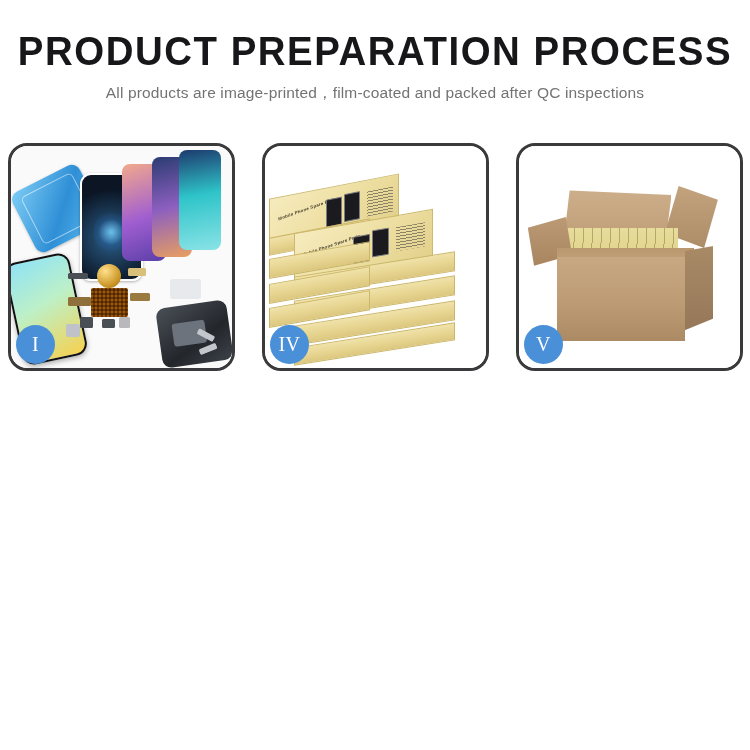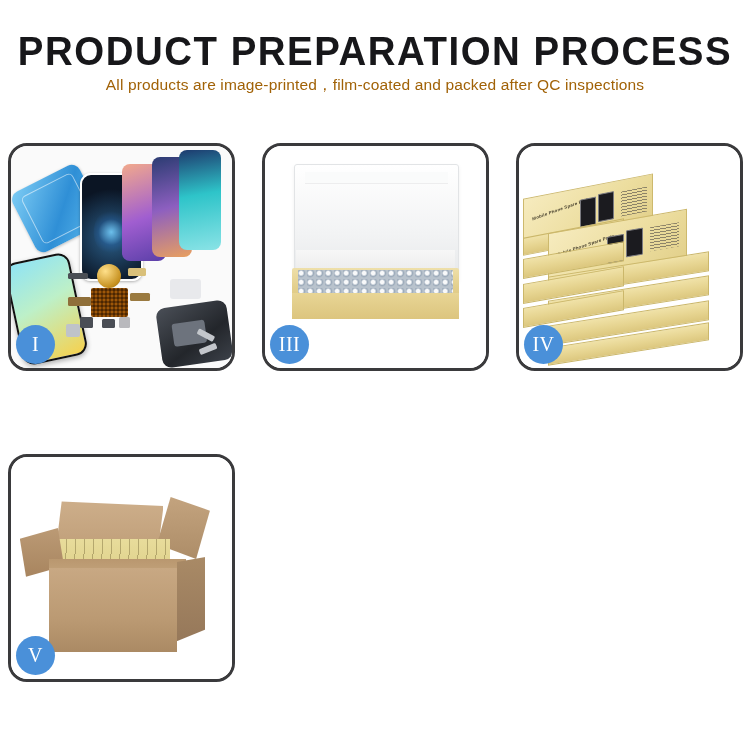--- a/index.html
+++ b/index.html
@@ -18,22 +18,22 @@
     font-size:40px;
     font-weight:bold;
     color:#17171a;
     letter-spacing:1.6px;
     line-height:1.05;
     transform:scaleX(0.96);
     white-space:nowrap;
   }
   .subtitle{
     font-size:15.5px;
-    color:#a16207;
-    margin-top:3px;
+    color:#737373;
+    margin-top:11px;
     letter-spacing:0.15px;
     white-space:nowrap;
   }
 
   
   .grid{
     position:absolute;
     left:8px;top:143px;
     width:734px;height:539px;
     display:grid;
@@ -344,30 +344,20 @@
         <div class="pt pt7"></div>
         <div class="pt pt8"></div>
         <div class="pt pt9"></div>
         <div class="pt pt10"></div>
         <div class="pt pt11"></div>
       </div>
       <div class="badge">I</div>
     </div>
 
 
-    <div class="card">
-      <div class="card-photo scene-box3">
-        <div class="lid3"></div>
-        <div class="tray3-foam"></div>
-        <div class="tray3"></div>
-        <div class="tray3-inner"></div>
-        <div class="tray3-front"></div>
-      </div>
-      <div class="badge">III</div>
-    </div>
 
     <div class="card">
       <div class="card-photo scene-stack">
 
         <div class="stop" style="left:2%;top:18%;width:58%;height:22%;transform:skewY(-11deg);">
           <div class="slabel" style="left:6%;top:28%;transform:rotate(-9deg);">Mobile Phone Spare Parts</div>
           <div class="sthumb" style="left:44%;top:22%;width:11%;height:54%;"></div>
           <div class="sthumb" style="left:58%;top:18%;width:11%;height:54%;"></div>
           <div class="slines" style="left:76%;top:22%;width:20%;height:52%;"></div>
         </div>

